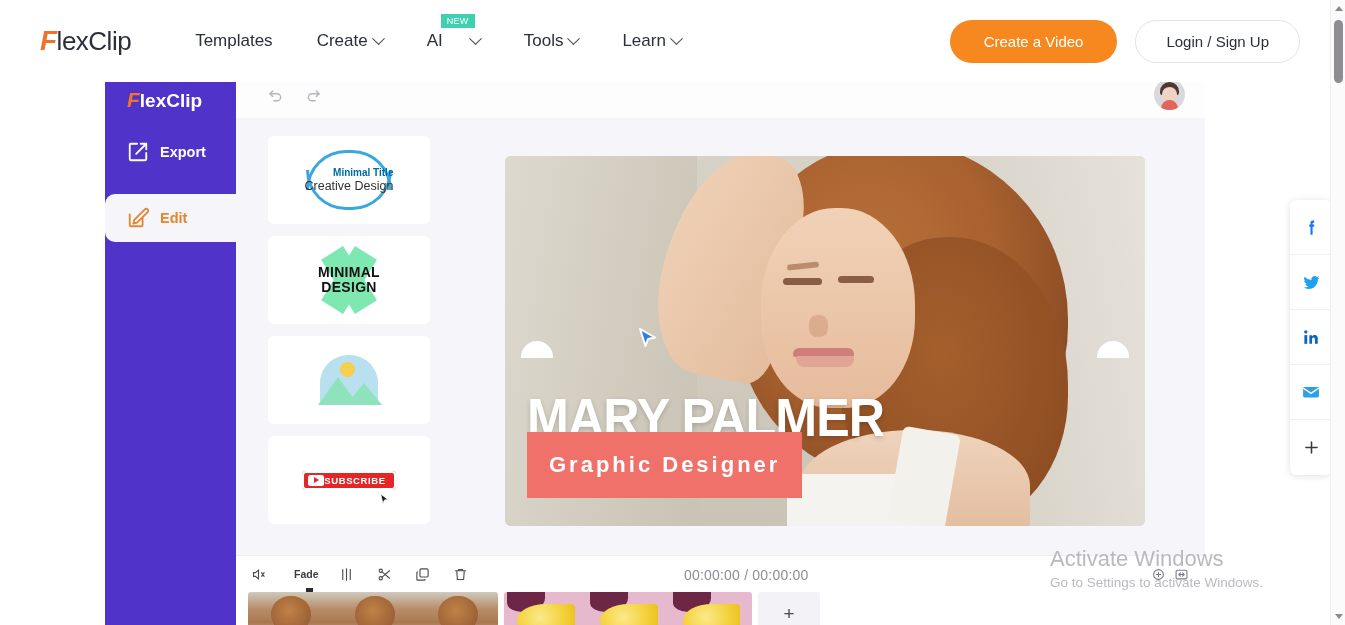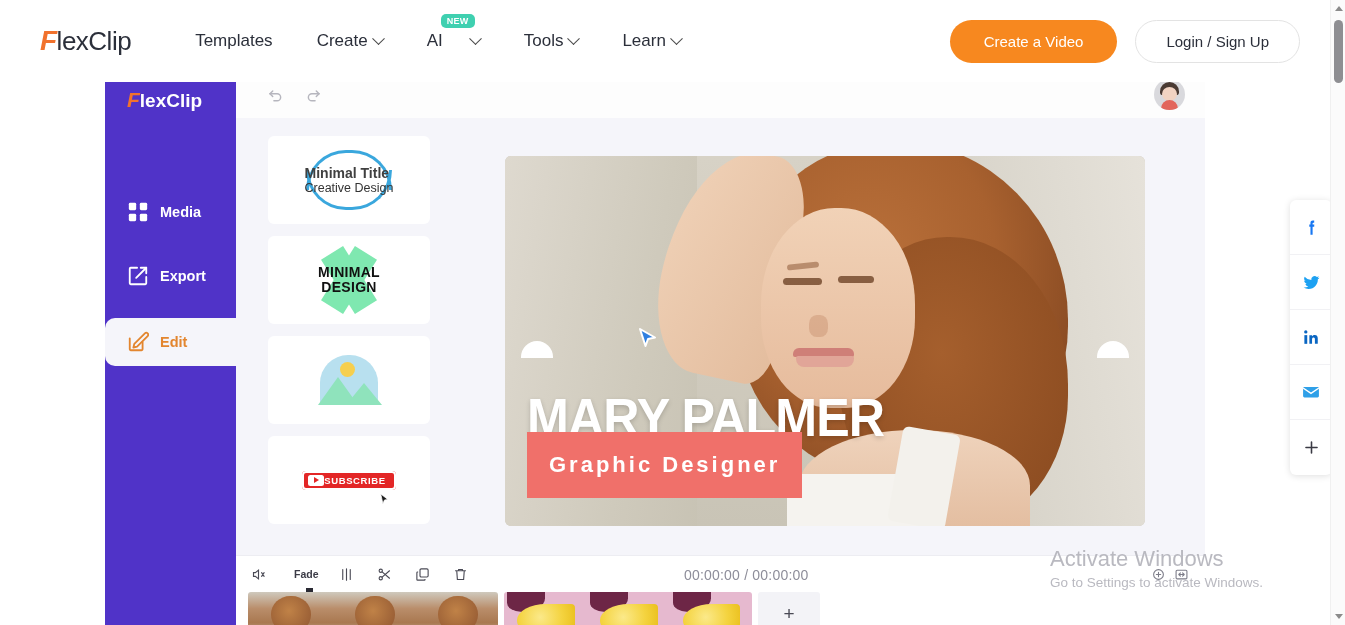--- a/index.html
+++ b/index.html
@@ -26,22 +26,22 @@
 
   .nav { display:flex; align-items:center; margin-left:64px; gap:44px; }
   .nav-item {
     position:relative; display:flex; align-items:center; gap:6px;
     font-size:17px; color:#2b2f3a; cursor:pointer; white-space:nowrap;
   }
   .chev { width:9px; height:9px; border-right:1.6px solid #4a4a4a; border-bottom:1.6px solid #4a4a4a;
           transform:rotate(45deg) translate(-2px,-2px); }
   .new-badge {
     position:absolute; top:-17px; left:14px;
-    background:#3fd0b0; color:#fff; font-size:9px; font-weight:700;
-    padding:2px 6px; border-radius:5px; letter-spacing:.3px;
+    background:#3fd0b0; color:#fff; font-size:9px; font-weight:400;
+    padding:2px 6px; border-radius:0; letter-spacing:.3px;
   }
   .nav-item.ai .chev { margin-left:22px; }
 
   .header-actions { margin-left:auto; margin-right:30px; display:flex; align-items:center; gap:18px; }
   .btn-primary {
     background:#f7881f; color:#fff; font-size:15px; font-weight:500;
     padding:13px 34px; border:none; border-radius:26px; cursor:pointer;
   }
   .btn-outline {
     background:#fff; color:#2b2f3a; font-size:15px;
@@ -95,21 +95,21 @@
   }
   .side-ico { width:22px; height:22px; position:relative; flex:0 0 22px; }
 
   
   .thumbs { position:absolute; left:163px; top:66px; width:186px; }
   .thumb {
     width:162px; height:88px; background:#fff; border-radius:6px;
     margin-bottom:12px; display:flex; align-items:center; justify-content:center;
     position:relative; cursor:pointer; overflow:hidden;
   }
-  .t1-title { font-size:14px; font-weight:700; color:#404040; line-height:1.15; text-align:left; }
+  .t1-title { font-size:10px; font-weight:700; color:#0369a1; line-height:1.15; text-align:right; }
   .t1-sub { font-size:12.5px; color:#333; text-align:center; }
   .t1-arc, .t1-arc2 { position:absolute; left:38px; width:86px; height:40px;
                       border:3px solid #3aa7dd; }
   .t1-arc { top:14px; border-bottom:none; border-radius:44px 44px 0 0; }
   .t1-arc2 { bottom:14px; border-top:none; border-radius:0 0 44px 44px; }
 
   .t2-x { position:absolute; width:82px; height:56px; }
   .t2-x span { position:absolute; left:28px; top:-4px; width:26px; height:64px;
                background:#7fe8b0; }
   .t2-x span:first-child { transform:rotate(32deg); }
@@ -319,31 +319,20 @@
       <div class="body"></div>
     </div>
   </div>
 
   <div class="ed-side">
     <div class="ed-logo">
       <span class="f">F</span>
       <span class="rest">lexClip</span>
     </div>
 
-    <div class="side-item media">
-      <span class="side-ico">
-        <svg width="22" height="22" viewBox="0 0 24 24" fill="#fff">
-          <rect x="2" y="2" width="8" height="8" rx="1.5"></rect>
-            <rect x="14" y="2" width="8" height="8" rx="1.5"></rect>
-          <rect x="2" y="14" width="8" height="8" rx="1.5"></rect>
-            <rect x="14" y="14" width="8" height="8" rx="1.5"></rect>
-        </svg>
-      </span>
-      <span>Media</span>
-    </div>
 
     <div class="side-item export">
       <span class="side-ico">
         <svg width="22" height="22" viewBox="0 0 24 24" fill="none" stroke="#fff" stroke-width="2" stroke-linecap="round" stroke-linejoin="round">
           <path d="M11 3H4a1 1 0 00-1 1v16a1 1 0 001 1h16a1 1 0 001-1v-7"></path>
           <path d="M15 3h6v6"></path>
             <path d="M10 14L21 3"></path>
         </svg>
       </span>
       <span>Export</span>

